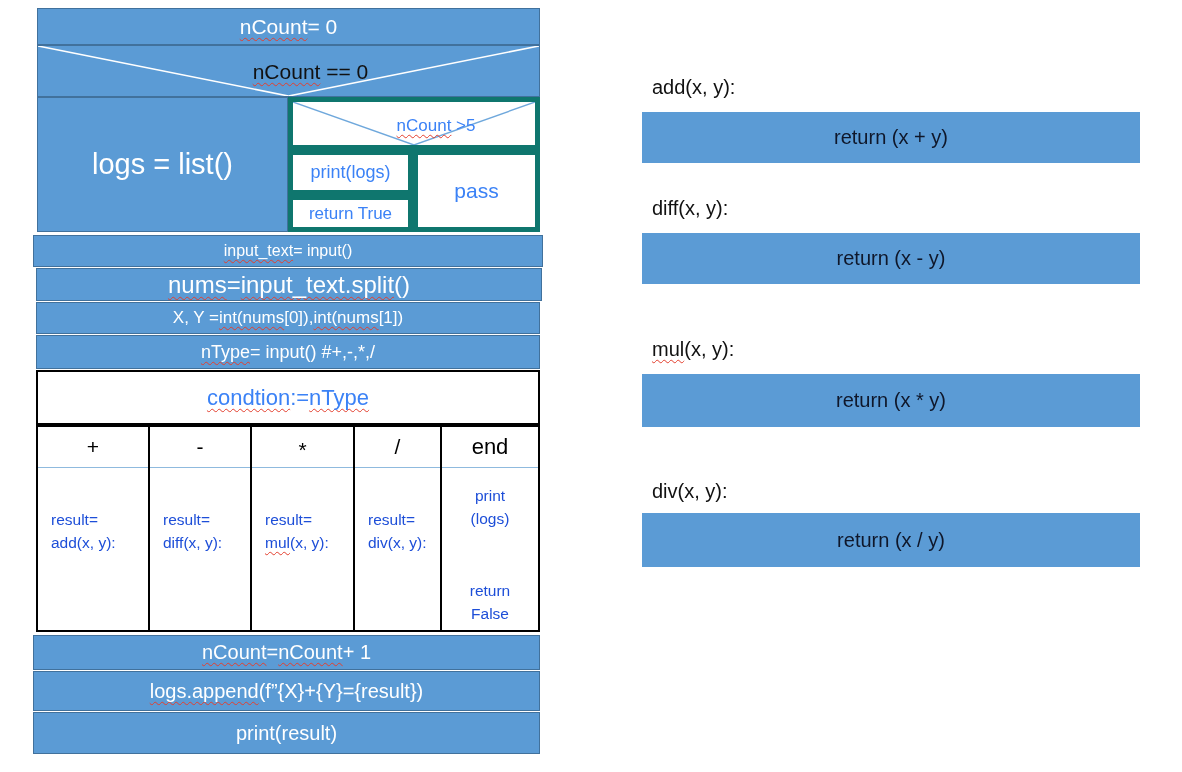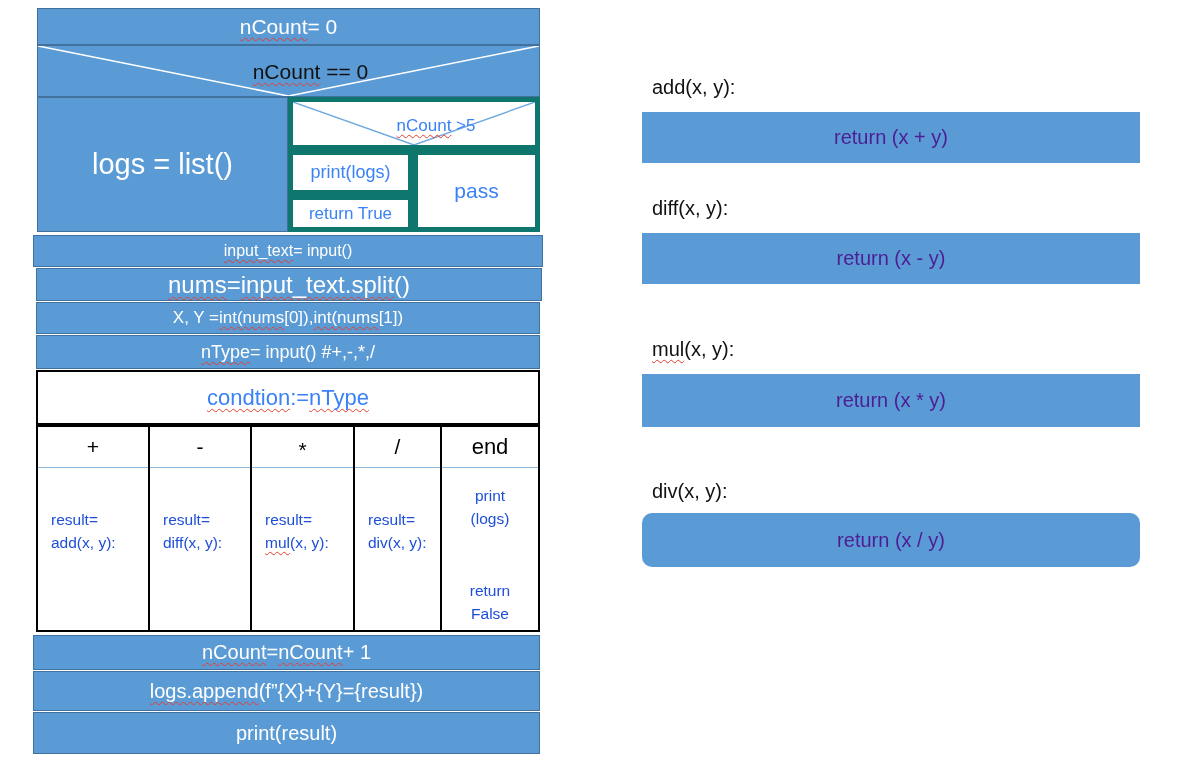--- a/index.html
+++ b/index.html
@@ -1,20 +1,20 @@
 <!DOCTYPE html>
 <html><head>
 <meta charset="utf-8">
 <style>
   html,body{margin:0;padding:0;background:#fff;}
   body{width:1182px;height:772px;position:relative;overflow:hidden;
        font-family:"Liberation Sans",sans-serif;color:#111;}
   .abs{position:absolute;box-sizing:border-box;}
   .blue{background:#5b9bd5;border:1px solid #41719c;color:#fff;}
-  .flat{background:#5b9bd5;color:#4c1d95;border:none;text-align:right;}
+  .flat{background:#5b9bd5;color:#0f172a;border:none;text-align:right;}
   .whitebox{background:#fff;border:5px solid #0f766e;color:#3b82f6;}
   .blackbox{background:#fff;border:2px solid #000;color:#3b82f6;}
   .center{display:flex;align-items:center;justify-content:center;}
   .topcenter{display:flex;align-items:center;justify-content:center;padding-left:44px;}
   .sq{text-decoration-line:underline;text-decoration-style:wavy;
       text-decoration-color:#e33f2e;text-decoration-thickness:1px;
       text-decoration-skip-ink:none;text-underline-offset:3px;}
   .vee{position:absolute;left:0;top:0;width:100%;height:100%;display:block;}
   .vee line{fill:none;}
   .vee-white line{stroke:#ffffff;stroke-width:1.6;}
@@ -193,17 +193,17 @@
   <div class="fn-bar flat" style="top:233px;height:51px;">
       <span>return (x - y)</span>
     </div>
 
   <div class="fn-label" style="top:338px;"><span class="sq">mul</span><span>(x, y):</span></div>
   <div class="fn-bar flat" style="top:374px;height:53px;">
       <span>return (x * y)</span>
     </div>
 
   <div class="fn-label" style="top:480px;"><span>div(x, y):</span></div>
-  <div class="fn-bar flat" style="top:513px;height:54px;border-radius:10px;">
+  <div class="fn-bar flat" style="top:513px;height:54px;">
       <span>return (x / y)</span>
     </div>
 
 </div>
 
 </body></html>

